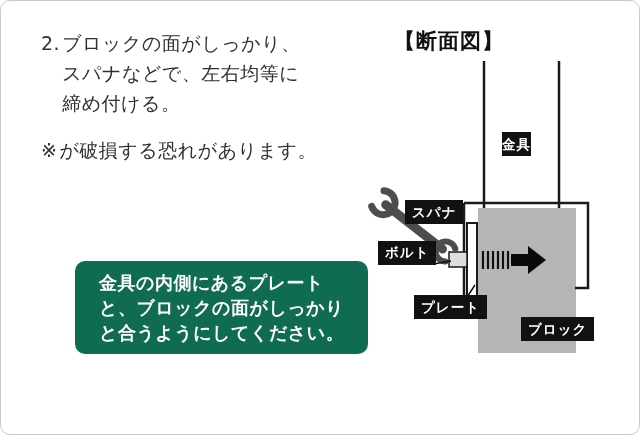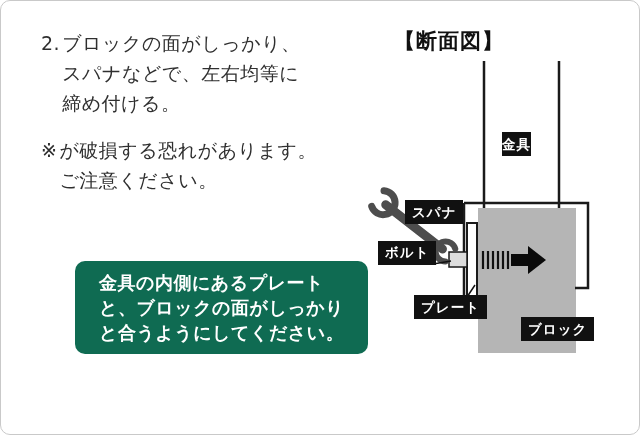--- a/index.html
+++ b/index.html
@@ -96,21 +96,20 @@
       <div>ブロックの面がしっかり、</div>
       <div>スパナなどで、左右均等に</div>
       <div>締め付ける。</div>
     </div>
   </div>
 
   <div class="text-block note">
     <span class="prefix">※</span>
     <div class="lines">
       <div>が破損する恐れがあります。</div>
-      <div>ご注意ください。</div>
     </div>
   </div>
 
   <div class="green-box">
     <div>金具の内側にあるプレート</div>
     <div>と、ブロックの面がしっかり</div>
     <div>と合うようにしてください。</div>
   </div>
 
   <div class="diagram-title">【断面図】</div>

